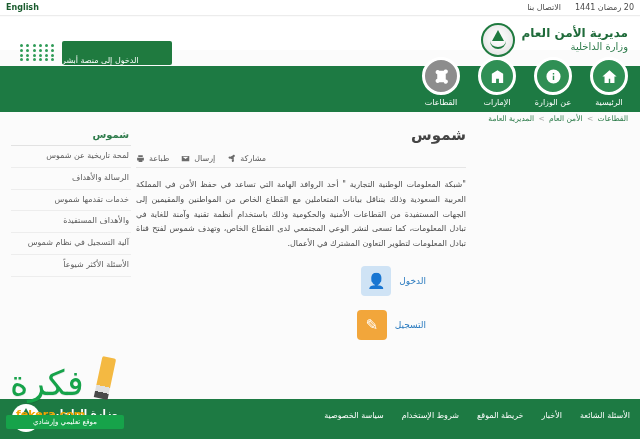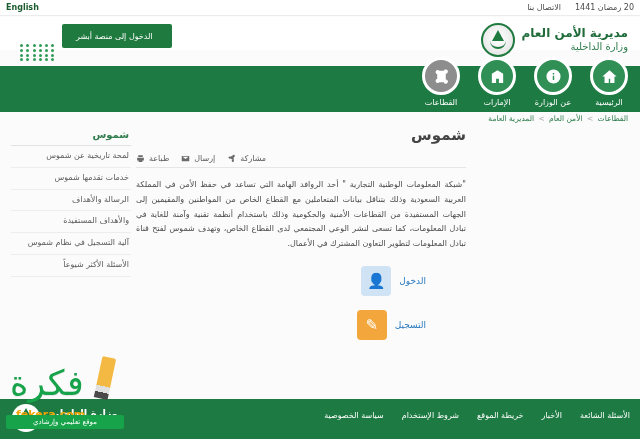--- a/index.html
+++ b/index.html
@@ -102,28 +102,28 @@
     font-size: 12px;
     font-weight: bold;
     color: #1f6b3a;
   }
   .brand-text .bt2 {
     font-size: 10px;
     color: #2c7b4a;
   }
   .absher-block {
     position: absolute;
-    top: 7px; left: 62px;
+    top: 24px; left: 62px;
     width: 110px; height: 24px;
     background: #1f7a3f;
     border-radius: 2px;
     display: flex;
-    align-items: center;
+    align-items: flex-end;
     justify-content: flex-end;
-    padding-left: 14px;
+    padding-left: 0;
     box-sizing: border-box;
   }
   .absher-block span {
     color: #ffffff;
     font-size: 8px;
     white-space: nowrap;
   }
   .absher-dots {
     position: absolute;
     top: 27px; left: 18px;
@@ -533,22 +533,22 @@
 
     <div class="action-row">
       <span class="action-link">التسجيل</span>
       <span class="action-icon icon-register">✎</span>
     </div>
   </div>
 
   <div class="sidebar">
     <div class="side-title">شموس</div>
     <div class="side-item">لمحة تاريخية عن شموس</div>
+    <div class="side-item">الرسالة والأهداف</div>
     <div class="side-item">خدمات تقدمها شموس</div>
-    <div class="side-item">الرسالة والأهداف</div>
     <div class="side-item">والأهداف المستفيدة</div>
     <div class="side-item">آلية التسجيل في نظام شموس</div>
     <div class="side-item">الأسئلة الأكثر شيوعاً</div>
   </div>
 
   <div class="footer">
     <div class="footer-links">
       <a>الأسئلة الشائعة</a>
       <a>الأخبار</a>
       <a>خريطة الموقع</a>

